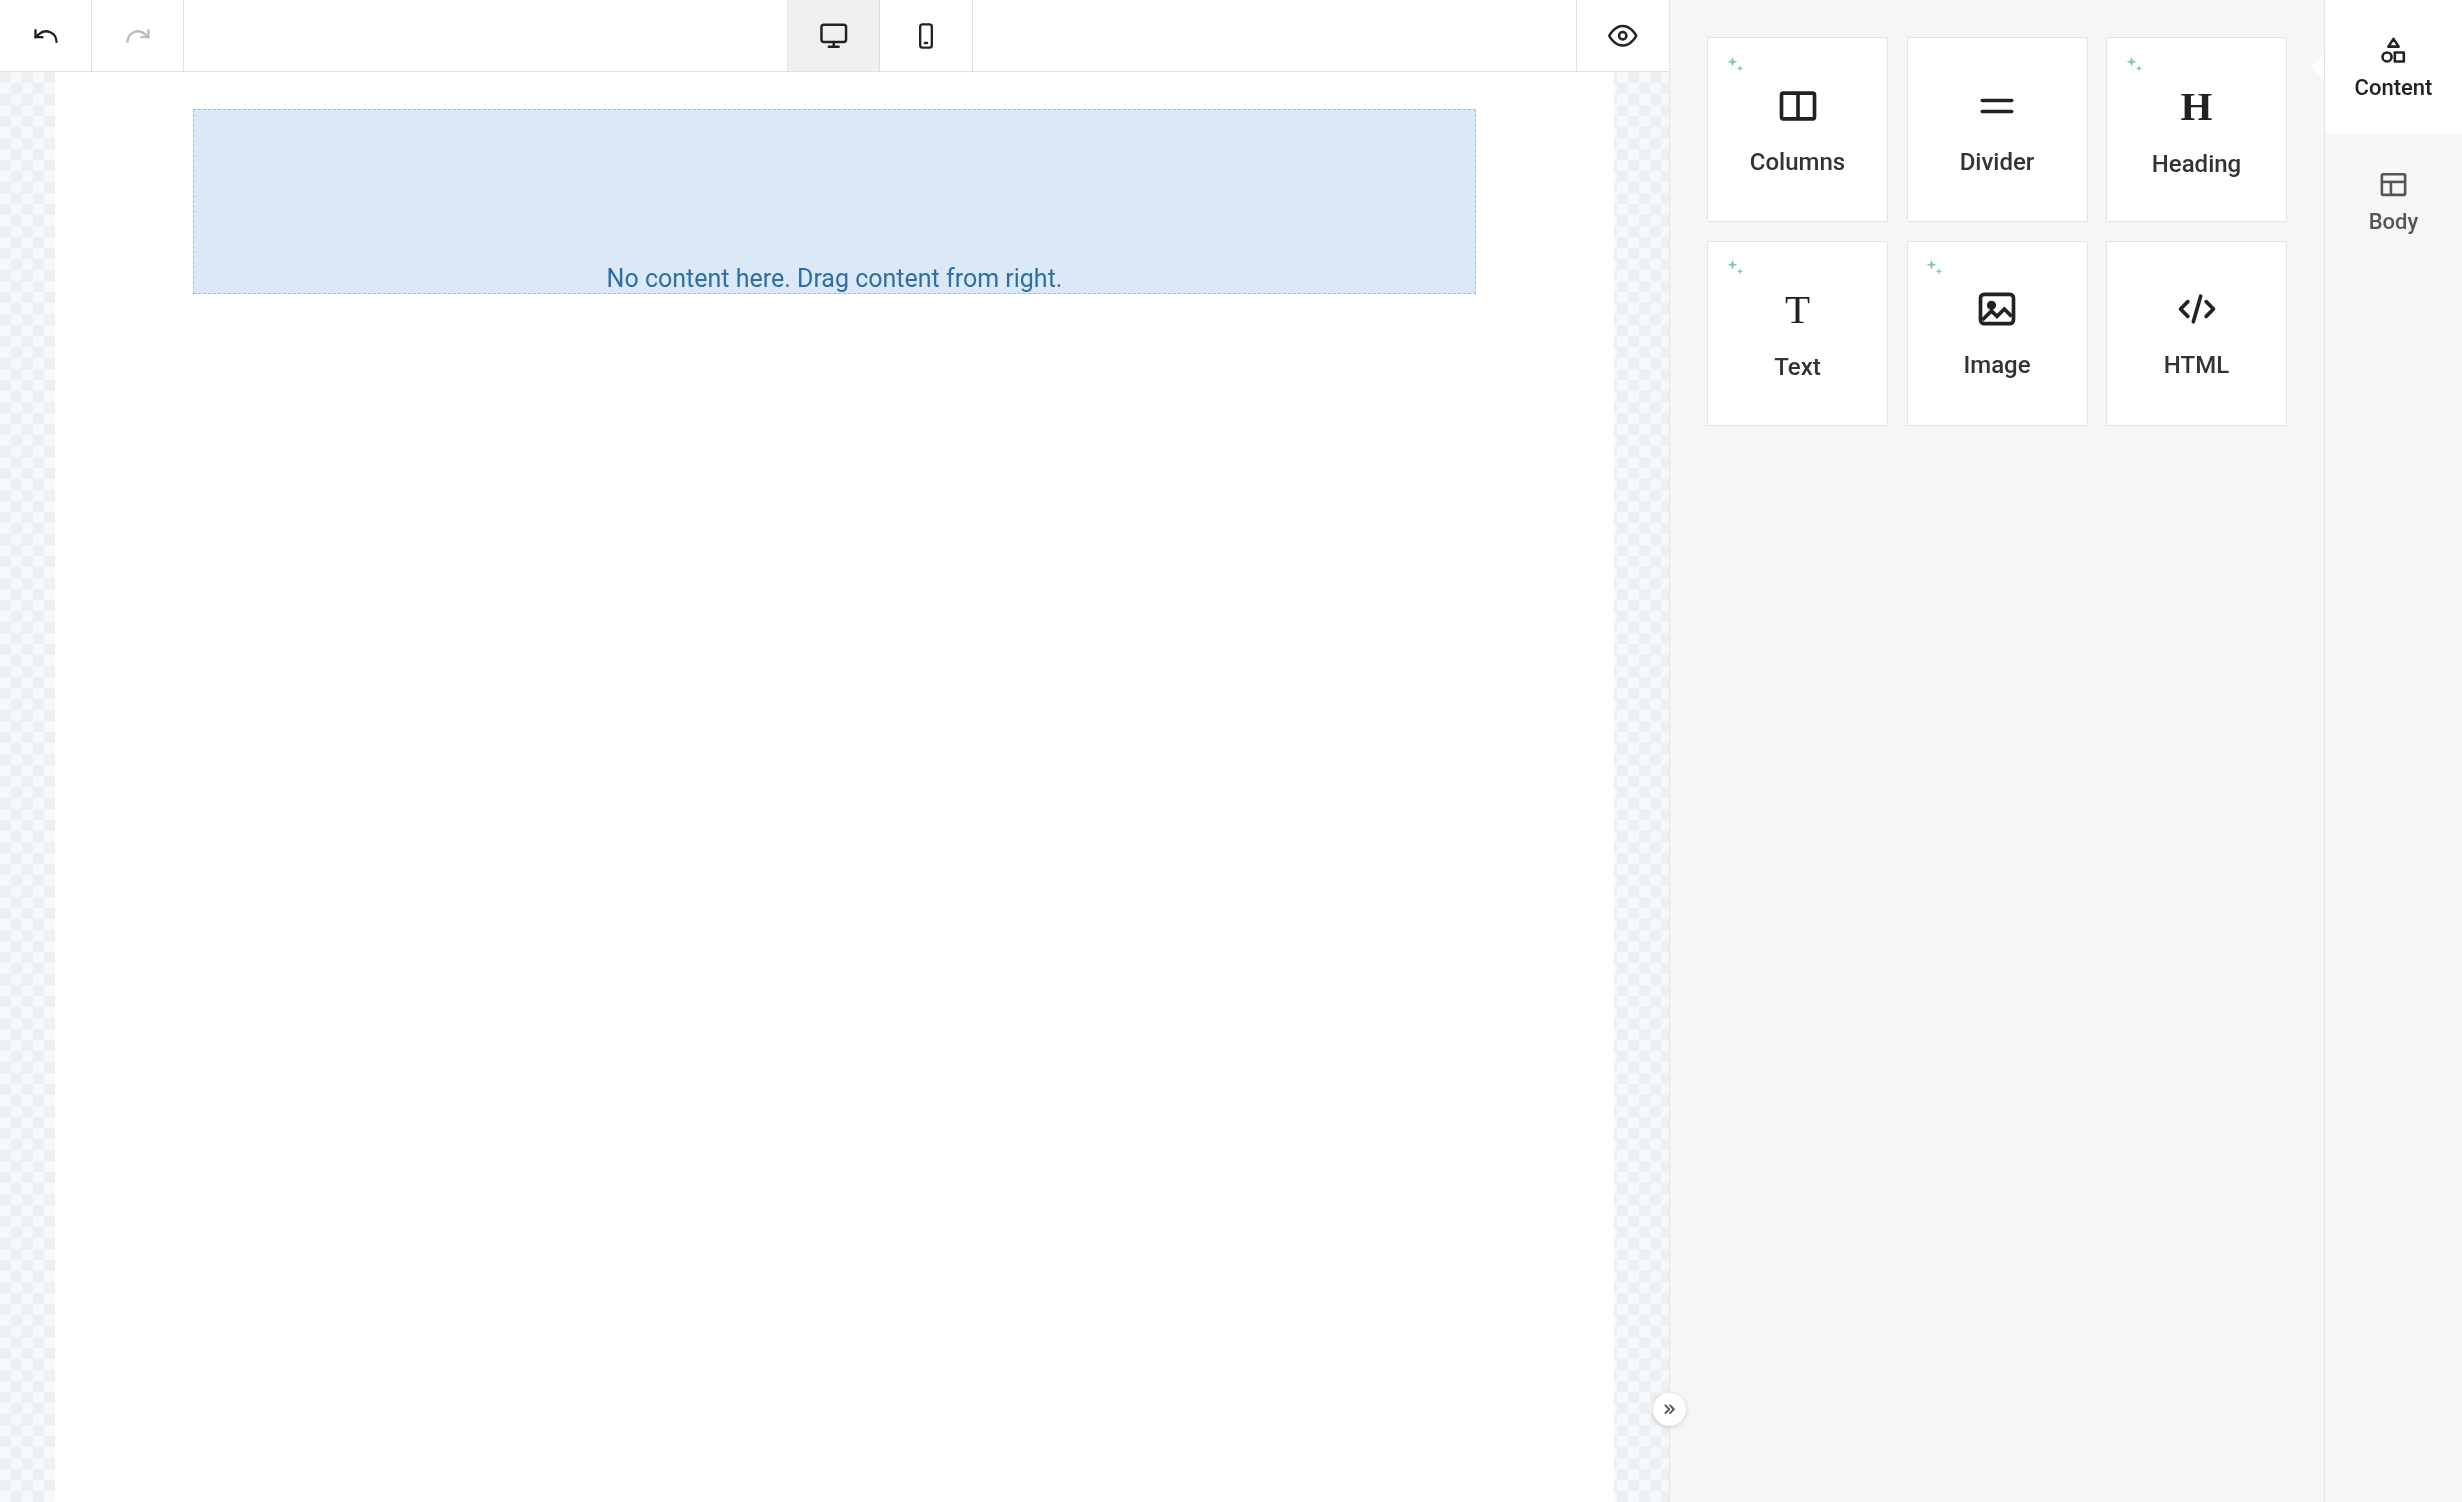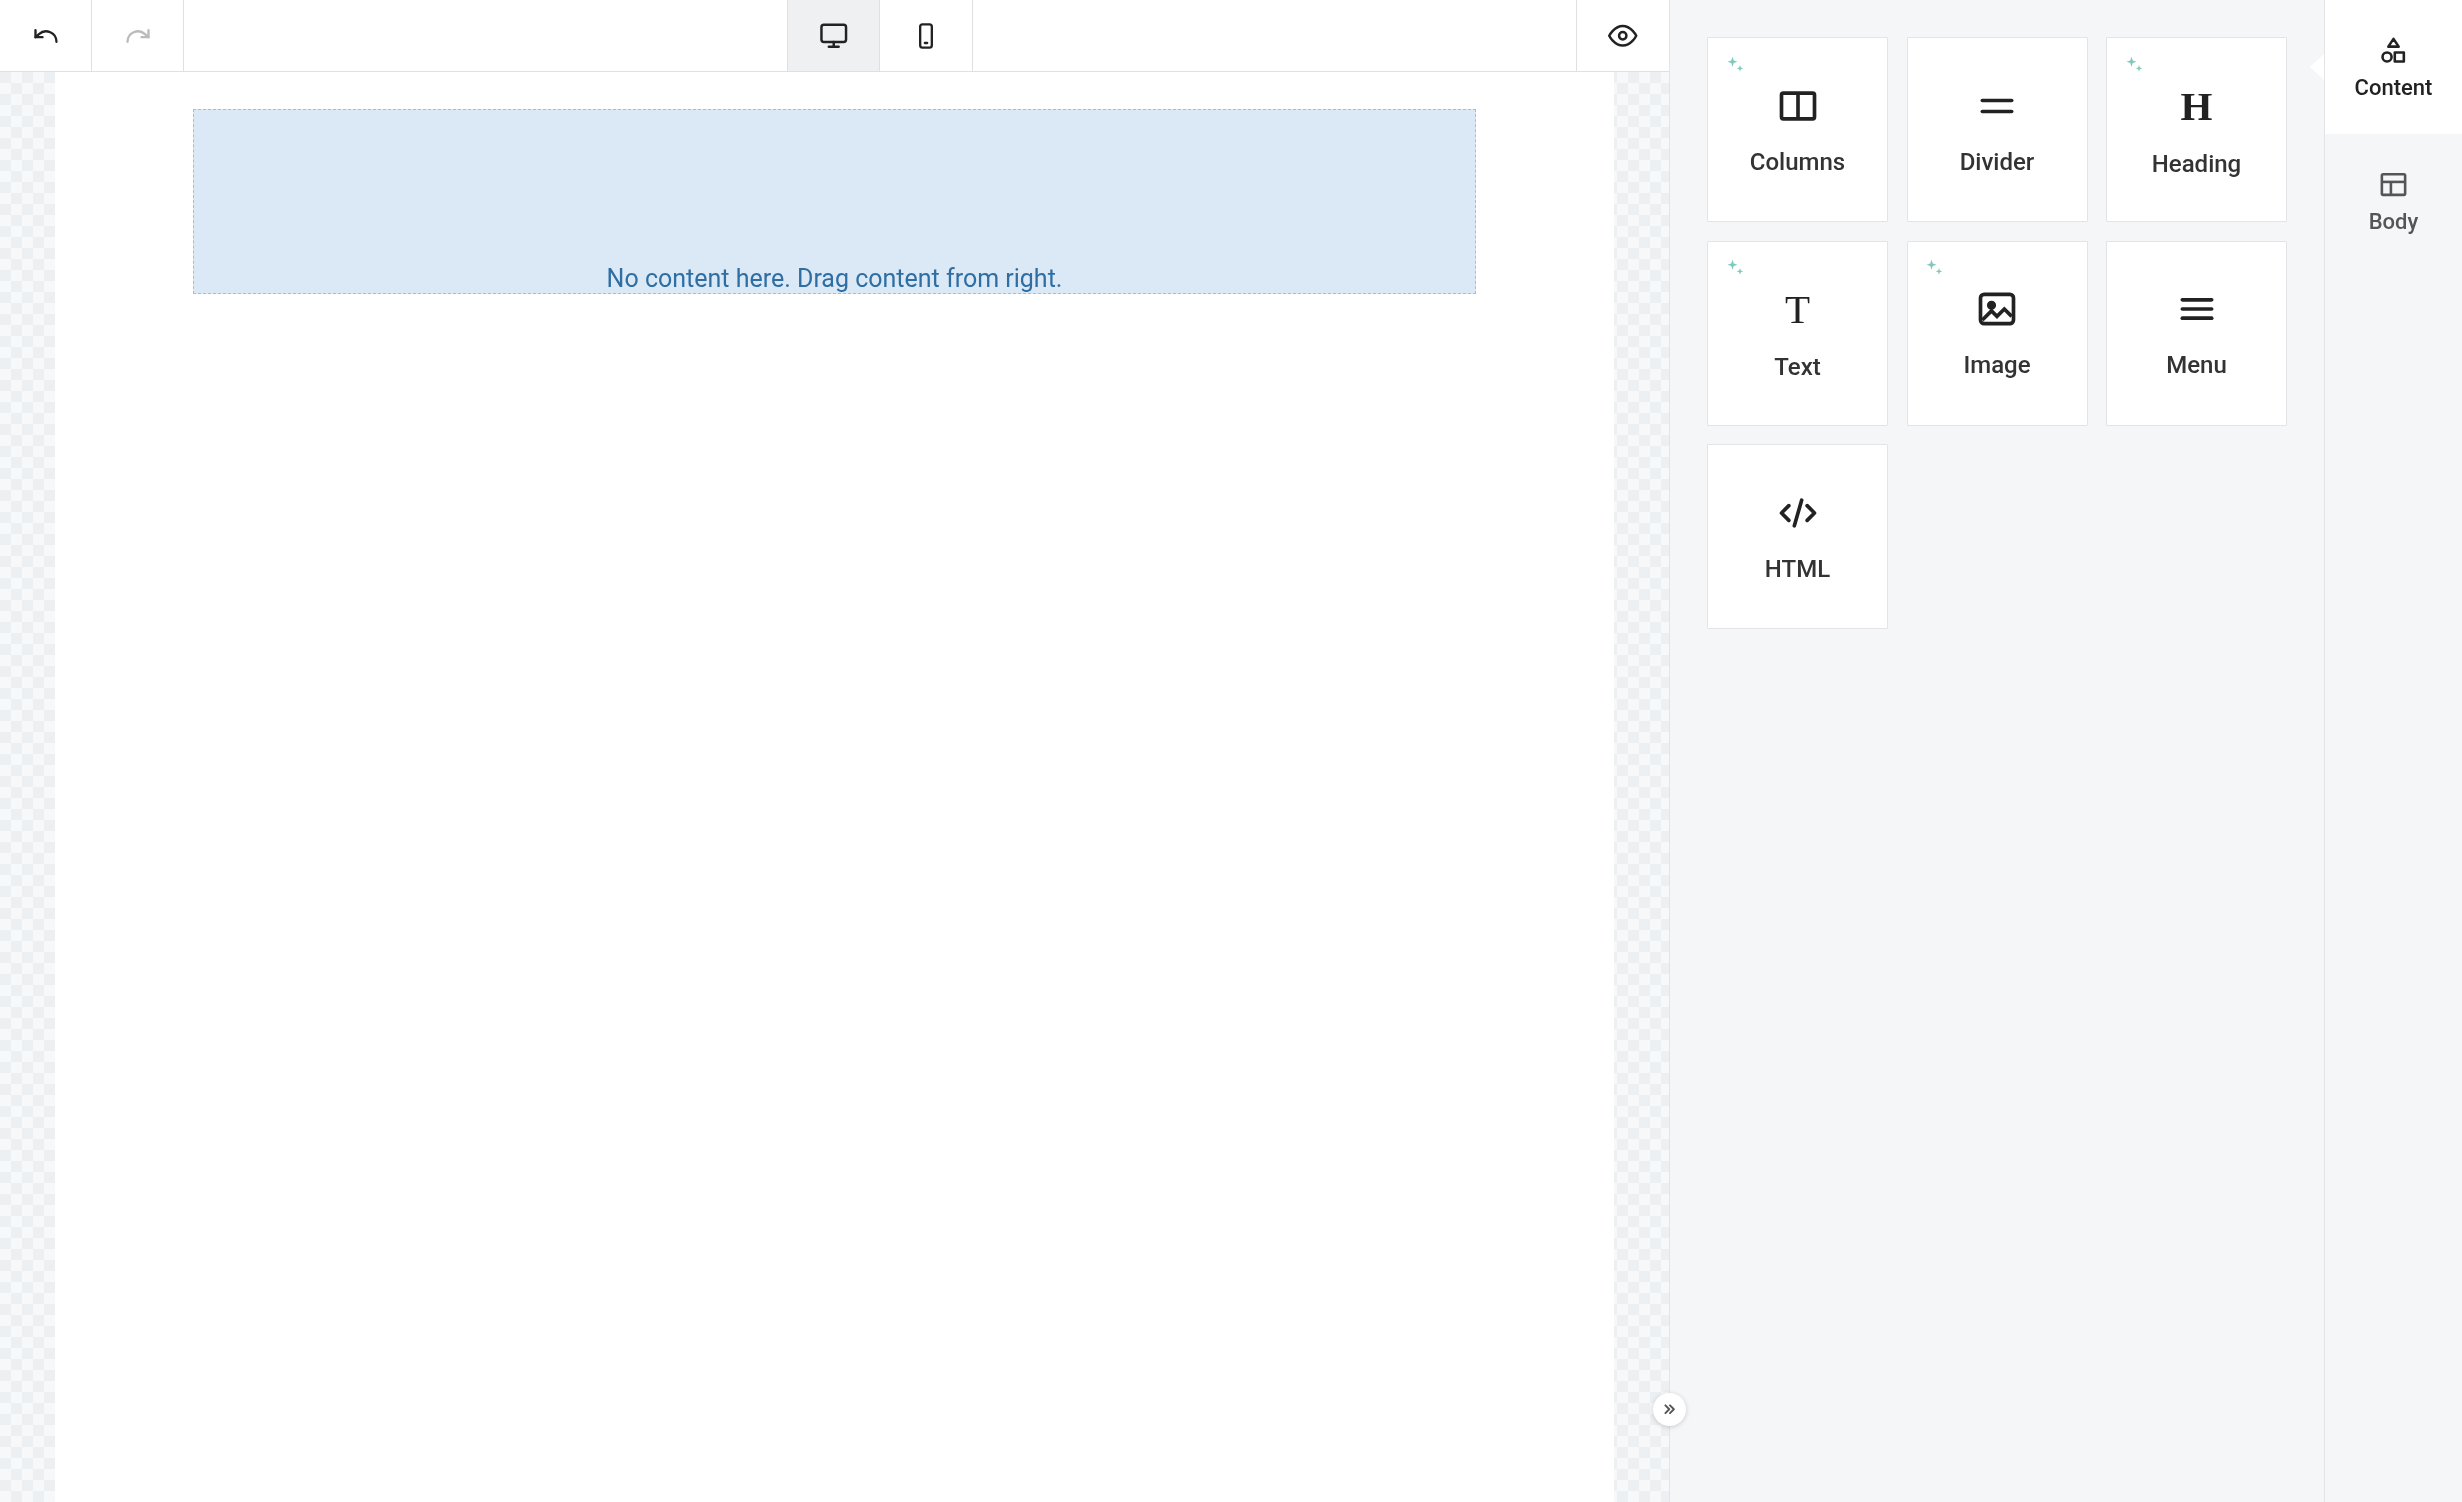--- a/index.html
+++ b/index.html
@@ -323,28 +323,20 @@
             </svg>
         </span>
         <svg width="44" height="44" viewBox="0 0 24 24" fill="none" stroke="#222" stroke-width="2">
             <rect x="3" y="4" width="18" height="16" rx="2"></rect>
             <circle cx="9" cy="10" r="1.5" fill="#222"></circle>
             <path d="M4 18l5-5 3 3 4-4 4 4"></path>
           </svg>
         <span class="label">Image</span>
       </div>
 
-      <div class="block-item">
-        <svg width="44" height="44" viewBox="0 0 24 24" fill="none" stroke="#222" stroke-width="2" stroke-linecap="round">
-            <line x1="4" y1="7" x2="20" y2="7"></line>
-            <line x1="4" y1="12" x2="20" y2="12"></line>
-            <line x1="4" y1="17" x2="20" y2="17"></line>
-          </svg>
-        <span class="label">Menu</span>
-      </div>
 
       <div class="block-item">
         <svg width="44" height="44" viewBox="0 0 24 24" fill="none" stroke="#222" stroke-width="2" stroke-linecap="round" stroke-linejoin="round">
             <polyline points="7 8 3 12 7 16"></polyline>
             <polyline points="17 8 21 12 17 16"></polyline>
             <line x1="14" y1="5" x2="10" y2="19"></line>
           </svg>
         <span class="label">HTML</span>
       </div>
 

